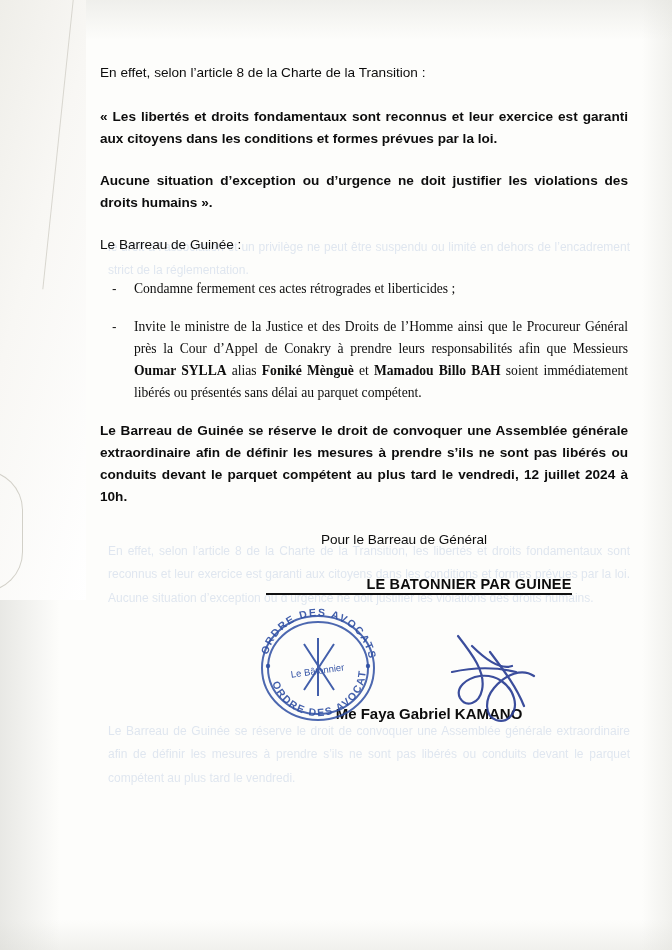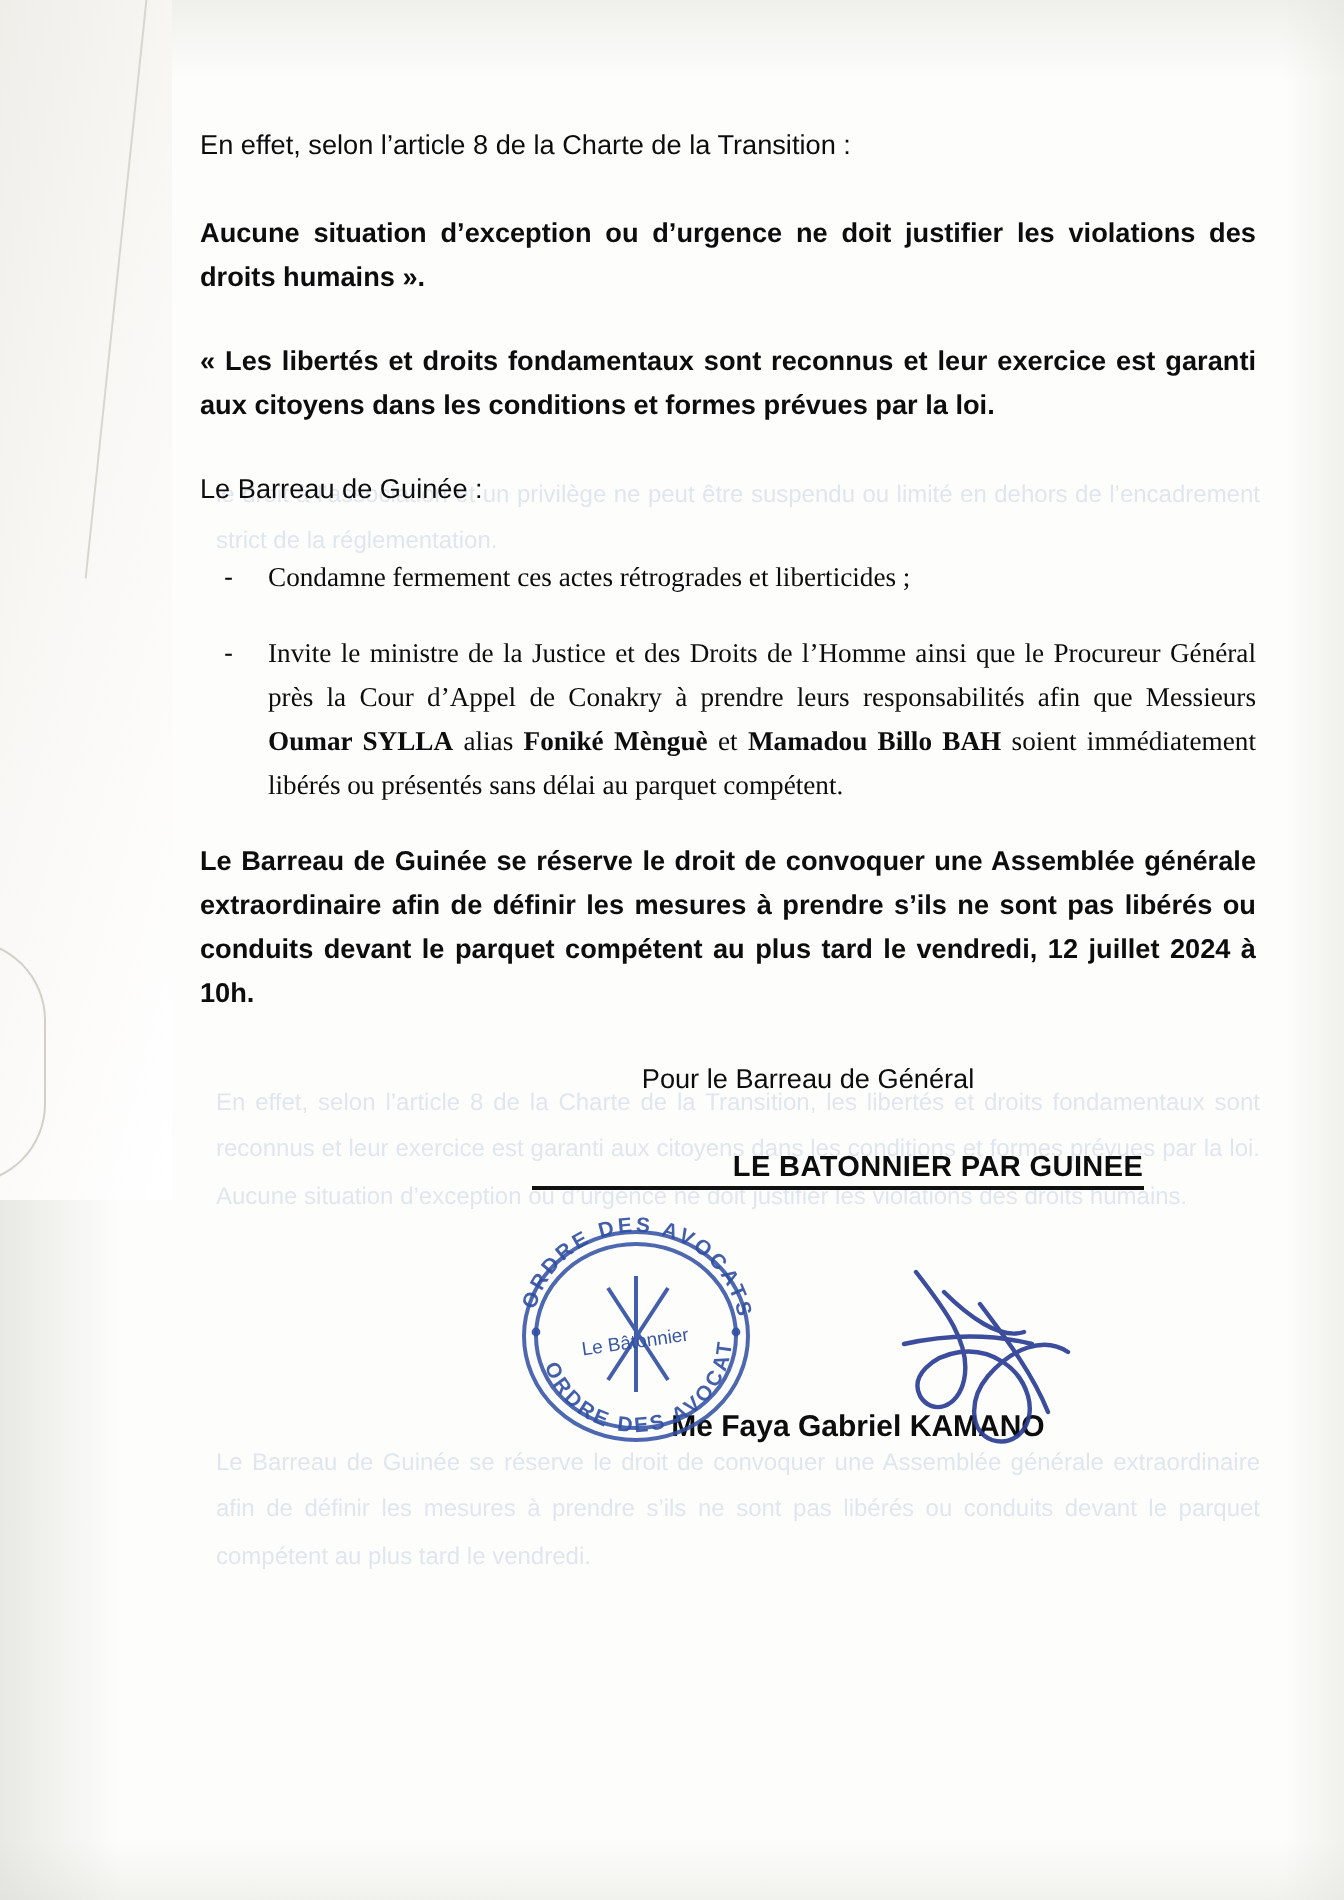--- a/index.html
+++ b/index.html
@@ -216,23 +216,23 @@
     <p>En effet, selon l’article 8 de la Charte de la Transition, les libertés et droits fondamentaux sont reconnus et leur exercice est garanti aux citoyens dans les conditions et formes prévues par la loi. Aucune situation d’exception ou d’urgence ne doit justifier les violations des droits humains.</p>
   </div>
   <div class="ghost ghost-c">
     <p>Le Barreau de Guinée se réserve le droit de convoquer une Assemblée générale extraordinaire afin de définir les mesures à prendre s’ils ne sont pas libérés ou conduits devant le parquet compétent au plus tard le vendredi.</p>
   </div>
 
   <div class="content">
 
     <p class="para">En effet, selon l’article 8 de la Charte de la Transition :</p>
 
+    <p class="quote-block">« Les libertés et droits fondamentaux sont reconnus et leur exercice est garanti aux citoyens dans les conditions et formes prévues par la loi.</p>
+
     <p class="quote-block">Aucune situation d’exception ou d’urgence ne doit justifier les violations des droits humains ».</p>
-
-    <p class="quote-block">« Les libertés et droits fondamentaux sont reconnus et leur exercice est garanti aux citoyens dans les conditions et formes prévues par la loi.</p>
 
     <p class="para">Le Barreau de Guinée :</p>
 
     <ul class="list">
       <li>
         <span class="dash">-</span>
         <span class="li-text">Condamne fermement ces actes rétrogrades et liberticides ;</span>
       </li>
       <li>
         <span class="dash">-</span>

